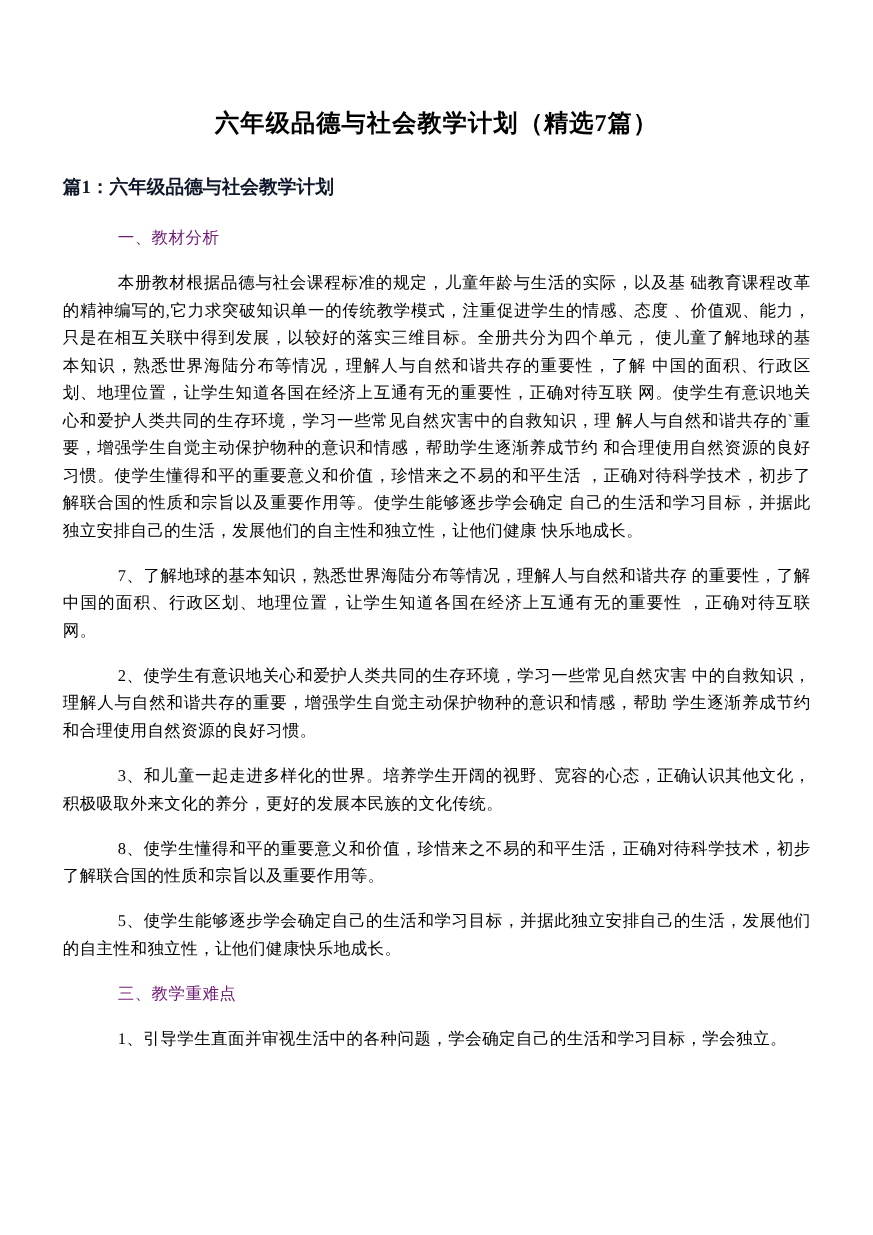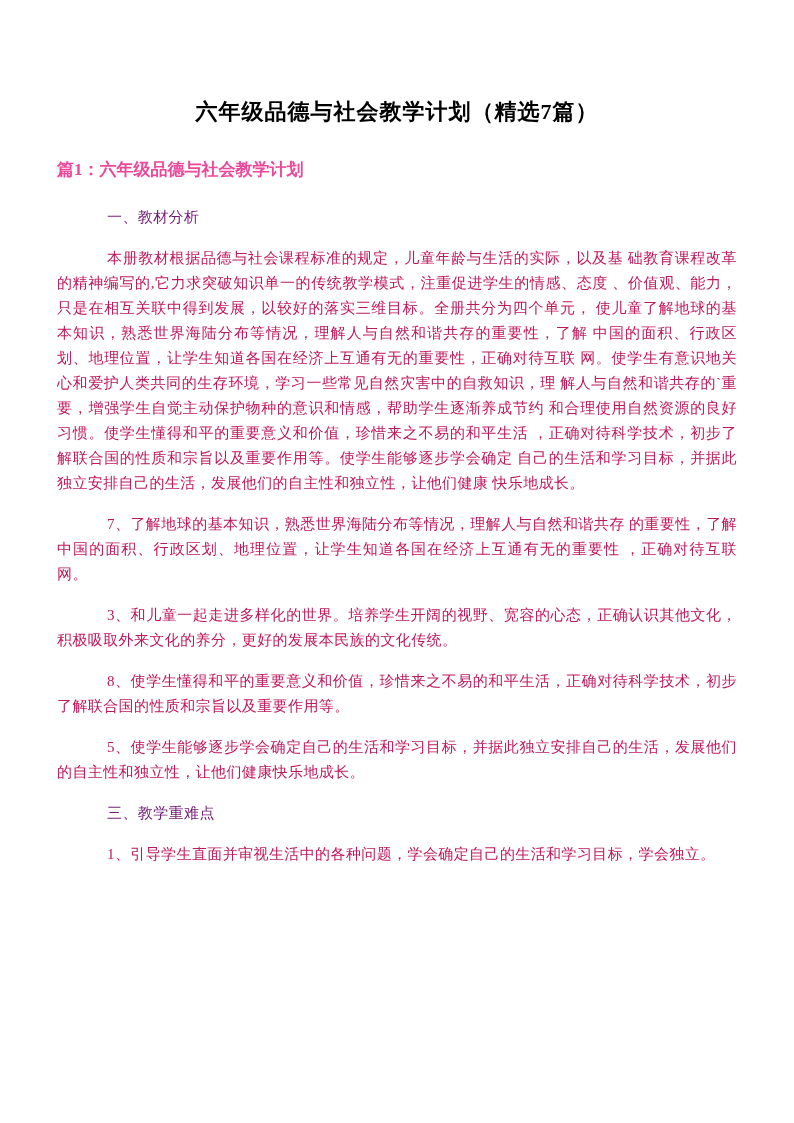--- a/index.html
+++ b/index.html
@@ -24,35 +24,35 @@
     font-size: 22px;
     font-weight: 700;
     color: #000000;
     letter-spacing: 1px;
     line-height: 1.3;
   }
   .article-heading {
     margin: 0 0 24px 0;
     font-size: 17px;
     font-weight: 700;
-    color: #ec4899;
+    color: #0f172a;
     line-height: 1.3;
   }
   .subheading {
     margin: 16px 0;
     font-size: 15px;
     color: #701a75;
     line-height: 25px;
     text-indent: 50px;
     letter-spacing: 0.4px;
   }
   .paragraph {
     margin: 16px 0;
     font-size: 15px;
-    color: #be185d;
+    color: #000000;
     line-height: 25px;
     text-indent: 50px;
     text-align: justify;
     letter-spacing: 0.4px;
   }
 </style>
 </head>
 <body>
 
 <div class="page">
@@ -61,20 +61,21 @@
 
   <h2 class="article-heading">篇1：六年级品德与社会教学计划</h2>
 
   <p class="subheading">一、教材分析</p>
 
   <p class="paragraph">本册教材根据品德与社会课程标准的规定，儿童年龄与生活的实际，以及基 础教育课程改革的精神编写的,它力求突破知识单一的传统教学模式，注重促进学生的情感、态度 、价值观、能力，只是在相互关联中得到发展，以较好的落实三维目标。全册共分为四个单元， 使儿童了解地球的基本知识，熟悉世界海陆分布等情况，理解人与自然和谐共存的重要性，了解 中国的面积、行政区划、地理位置，让学生知道各国在经济上互通有无的重要性，正确对待互联 网。使学生有意识地关心和爱护人类共同的生存环境，学习一些常见自然灾害中的自救知识，理 解人与自然和谐共存的`重要，增强学生自觉主动保护物种的意识和情感，帮助学生逐渐养成节约 和合理使用自然资源的良好习惯。使学生懂得和平的重要意义和价值，珍惜来之不易的和平生活 ，正确对待科学技术，初步了解联合国的性质和宗旨以及重要作用等。使学生能够逐步学会确定 自己的生活和学习目标，并据此独立安排自己的生活，发展他们的自主性和独立性，让他们健康 快乐地成长。</p>
 
 
   <p class="paragraph">7、了解地球的基本知识，熟悉世界海陆分布等情况，理解人与自然和谐共存 的重要性，了解中国的面积、行政区划、地理位置，让学生知道各国在经济上互通有无的重要性 ，正确对待互联网。</p>
 
+  <p class="paragraph">2、使学生有意识地关心和爱护人类共同的生存环境，学习一些常见自然灾害 中的自救知识，理解人与自然和谐共存的重要，增强学生自觉主动保护物种的意识和情感，帮助 学生逐渐养成节约和合理使用自然资源的良好习惯。</p>
 
   <p class="paragraph">3、和儿童一起走进多样化的世界。培养学生开阔的视野、宽容的心态，正确认识其他文化，积极吸取外来文化的养分，更好的发展本民族的文化传统。</p>
 
   <p class="paragraph">8、使学生懂得和平的重要意义和价值，珍惜来之不易的和平生活，正确对待科学技术，初步了解联合国的性质和宗旨以及重要作用等。</p>
 
   <p class="paragraph">5、使学生能够逐步学会确定自己的生活和学习目标，并据此独立安排自己的生活，发展他们的自主性和独立性，让他们健康快乐地成长。</p>
 
   <p class="subheading">三、教学重难点</p>
 
   <p class="paragraph">1、引导学生直面并审视生活中的各种问题，学会确定自己的生活和学习目标，学会独立。</p>

